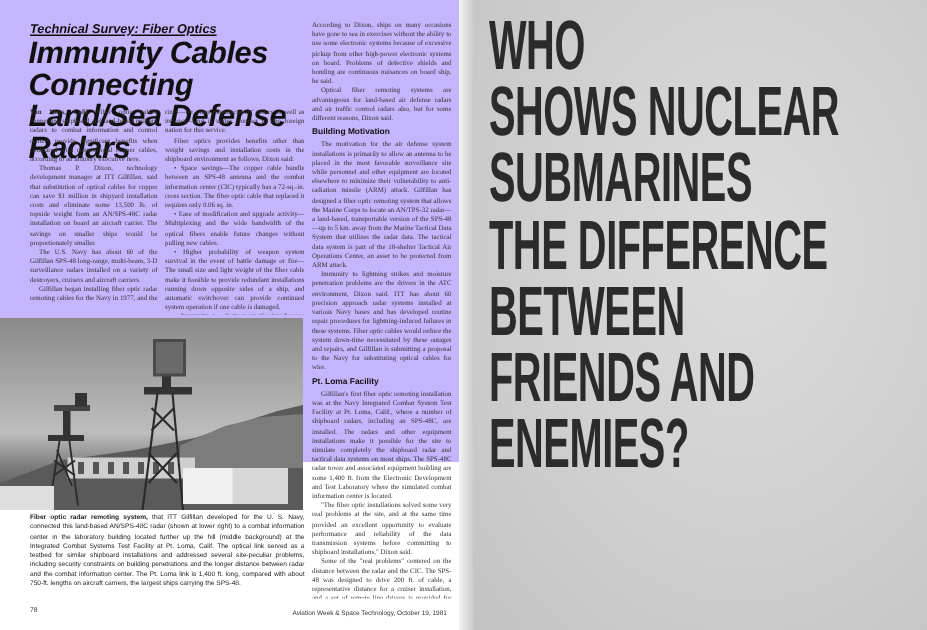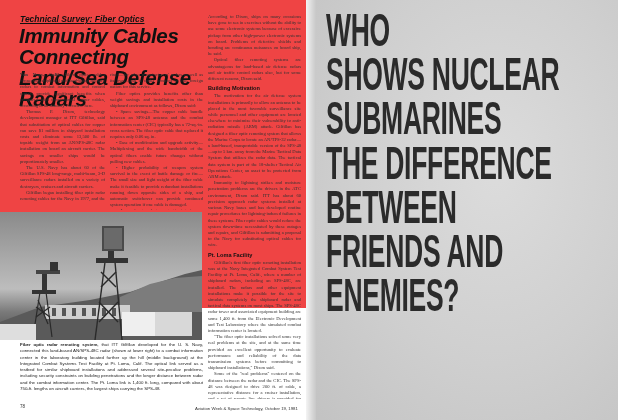--- a/index.html
+++ b/index.html
@@ -1,21 +1,21 @@
 <!DOCTYPE html>
 <html><head>
 <meta charset="utf-8">
 <style>
   * { box-sizing: border-box; margin: 0; padding: 0; }
   html, body { width: 618px; height: 420px; overflow: hidden; background: #fff; }
   body { position: relative; font-family: "Liberation Serif", serif; color: #222; }
 
   
   .page-left {
-    position: absolute; left: 0; top: 0; width: 310px; height: 308px; background: #ef4444;
+    position: absolute; left: 0; top: 0; width: 310px; height: 308px; background: #c4b5fd;
   }
   .kicker {
     position: absolute; left: 20px; top: 14px;
     font-family: "Liberation Sans", sans-serif; font-weight: bold; font-style: italic;
     font-size: 8.5px; color: #111; text-decoration: underline;
   }
   .headline {
     position: absolute; left: 19px; top: 25px; width: 190px;
     font-family: "Liberation Sans", sans-serif; font-weight: bold; font-style: italic;
     font-size: 20.5px; line-height: 21px; color: #111; letter-spacing: -0.3px;

